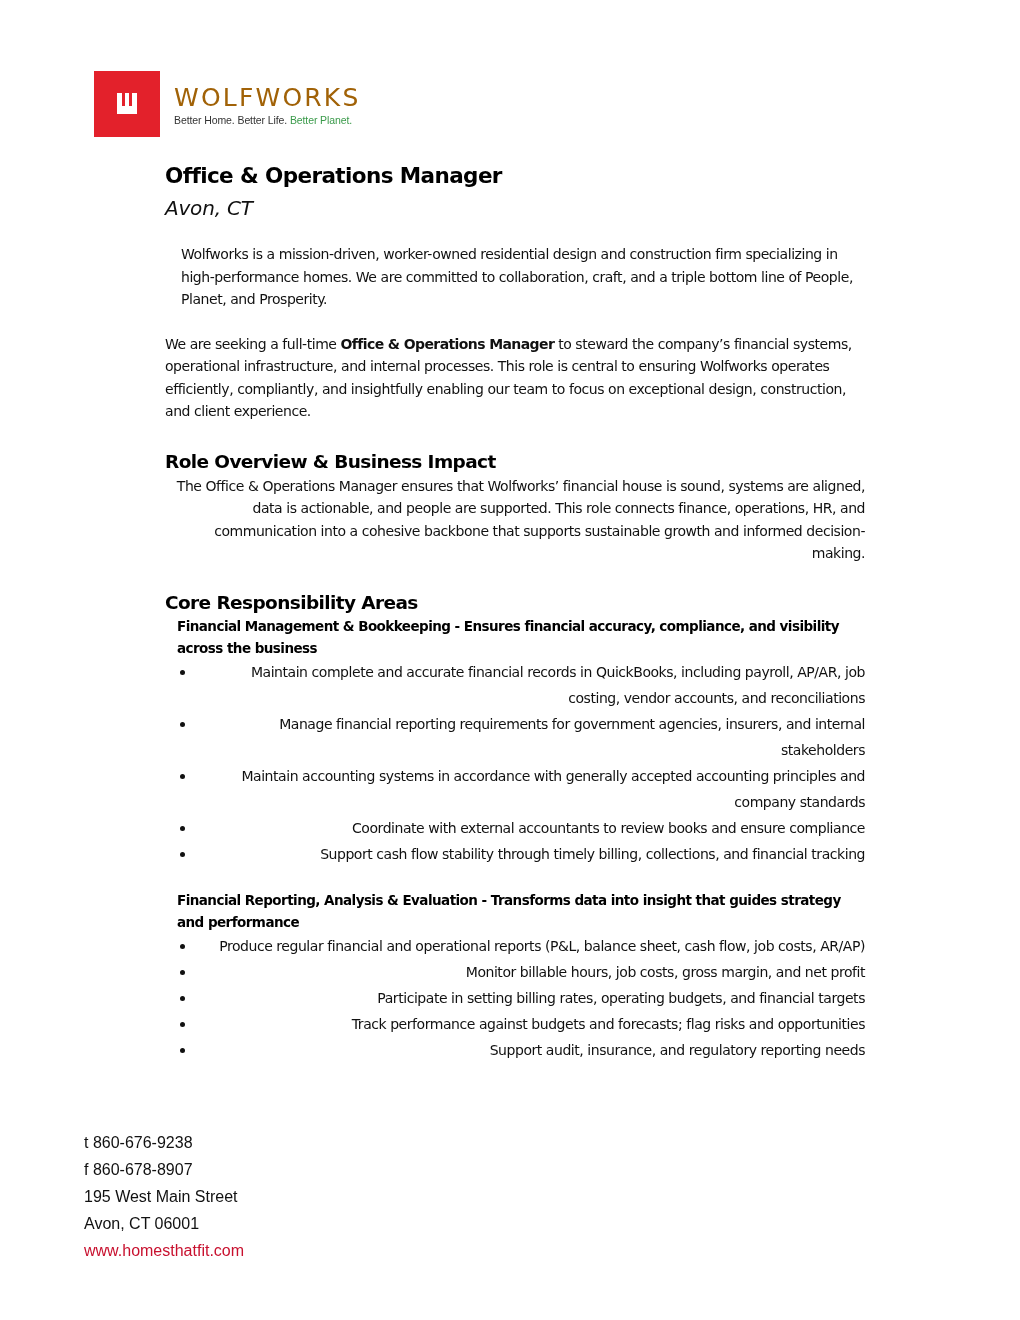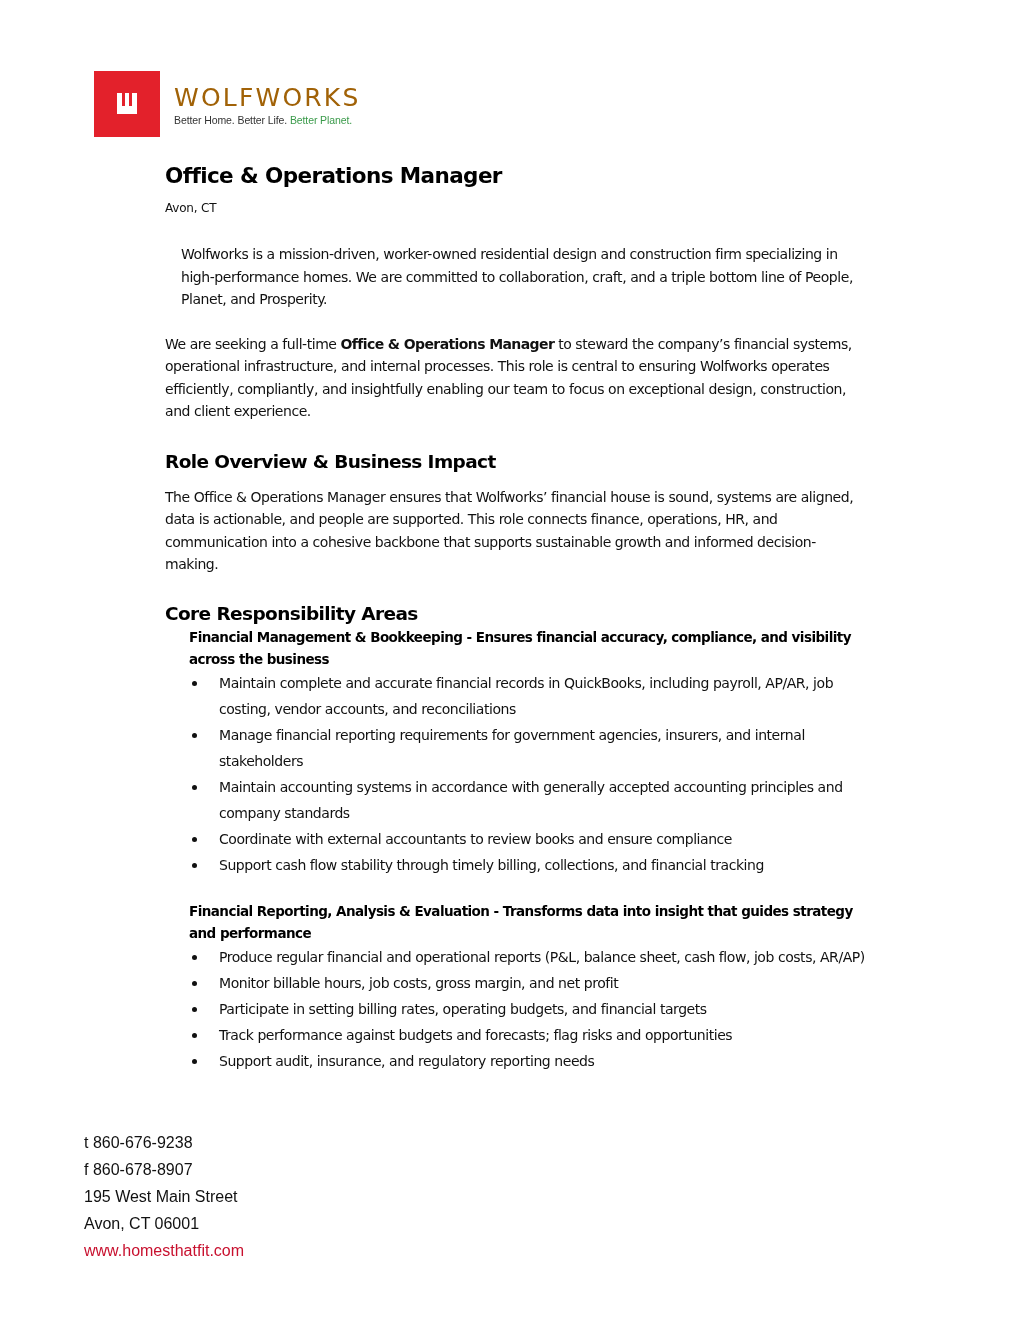--- a/index.html
+++ b/index.html
@@ -38,45 +38,46 @@
       position: absolute;
       left: 165px; top: 160px; width: 700px;
     }
     .title {
       font-family: "DejaVu Sans", sans-serif;
       font-weight: bold; font-size: 21.5px;
       letter-spacing: -0.6px; line-height: 32px;
       color: #000;
     }
     .subtitle {
-      font-size: 12px; color: #111; line-height: 26px; margin-top: 3px;
+      font-size: 20px; color: #111; line-height: 26px; margin-top: 3px;
       letter-spacing: -0.2px;
+      font-style: italic;
     }
     p.body {
       font-size: 14px; line-height: 22.5px; color: #111;
       letter-spacing: -0.45px;
     }
     p.body b { font-weight: bold; letter-spacing: -0.6px; }
     .p1 { margin-top: 22px; margin-left: 16px; }
     .p2 { margin-top: 22px; }
     h2.section {
       font-family: "DejaVu Sans", sans-serif;
       font-weight: bold; font-size: 18.5px;
       letter-spacing: -0.6px; line-height: 24px;
       color: #000;
     }
     .sec1 { margin-top: 27px; }
-    .sec1-body { margin-top: 12px; }
+    .sec1-body { margin-top: 1px; text-align: right; }
     .sec2 { margin-top: 26px; }
-    .sub-area { margin-left: 24px; }
+    .sub-area { margin-left: 12px; }
     .sub-head {
       font-size: 13.5px; font-weight: bold; line-height: 22px;
       letter-spacing: -0.55px; color: #000;
     }
-    ul.bullets { list-style: none; margin-top: 0; }
+    ul.bullets { list-style: none; margin-top: 0; text-align: right; }
     ul.bullets li {
       position: relative; padding-left: 30px;
       font-size: 14px; line-height: 26px; letter-spacing: -0.45px; color: #111;
     }
     ul.bullets li .dot {
       position: absolute; left: 3px; top: 11px;
       width: 5px; height: 5px; border-radius: 50%; background: #111;
     }
     .area2 { margin-top: 22px; }
 

